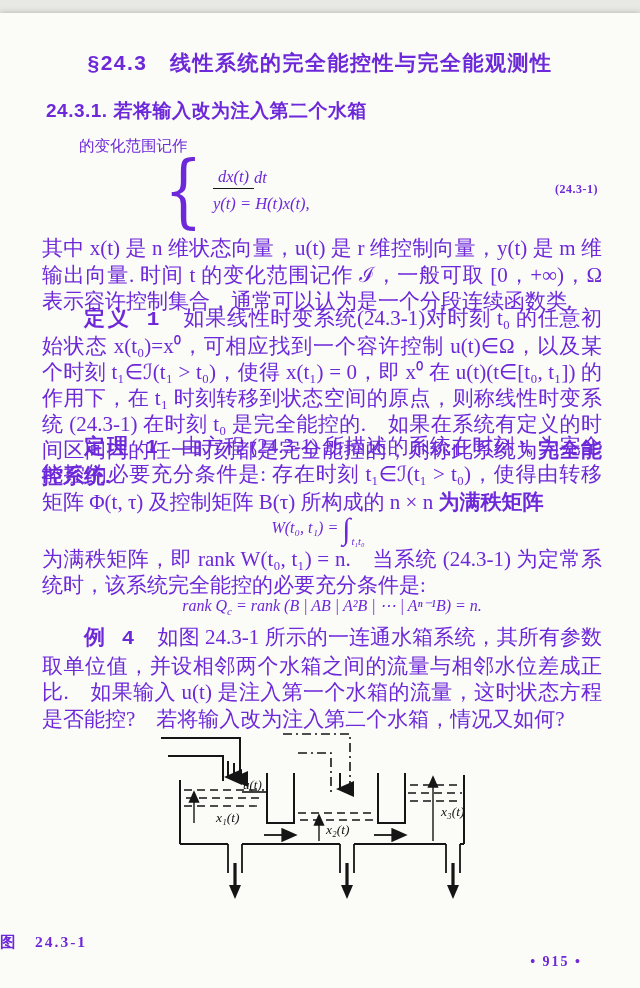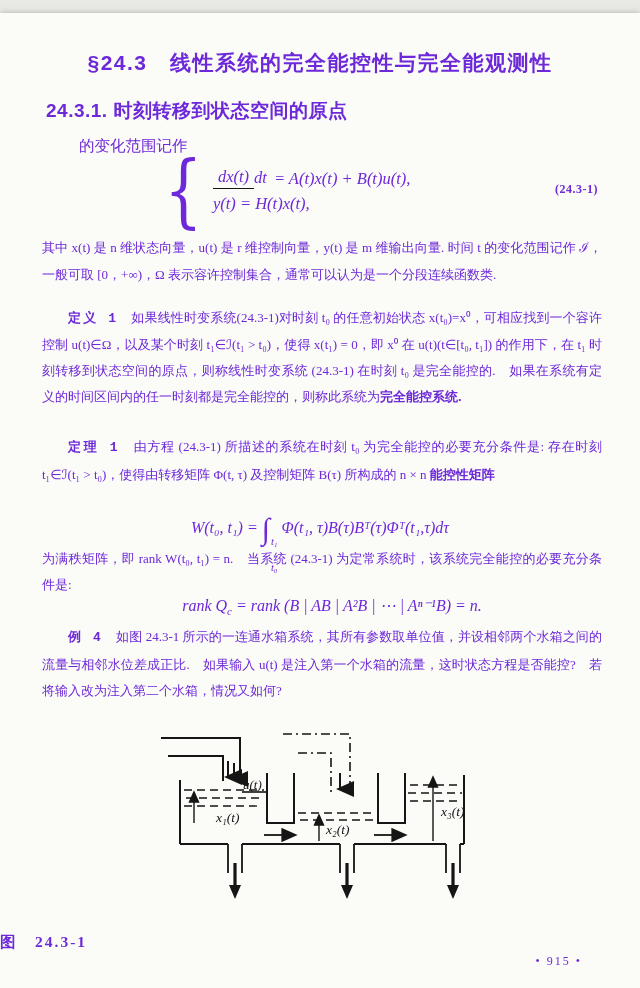--- a/index.html
+++ b/index.html
@@ -17,76 +17,75 @@
   .eq-system{top:141px;left:158px;display:flex;align-items:center;font-size:16.5px;font-style:italic;}
   .brace{font-family:"DejaVu Serif",serif;font-size:80px;font-weight:400;line-height:74px;font-style:normal;transform:scaleX(.75);}
   .eq-lines{margin-left:4px;}
   .eq-line1{display:flex;align-items:center;gap:7px;}
   .frac{display:inline-flex;flex-direction:row;text-align:center;line-height:1.15;}
   .frac .num{border-bottom:1.4px solid #151515;padding:0 5px 1px;}
   .frac .den{padding-top:1px;}
   .eq-line2{margin-top:5px;}
   .eq-no{top:169px;right:42px;font-size:12px;font-weight:bold;letter-spacing:.5px;}
 
-  .para{left:42px;width:560px;font-size:13px;text-align:justify;}
+  .para{left:42px;width:560px;font-size:21px;text-align:justify;}
   .p1{top:222px;line-height:26.5px;}
   .def1{top:292px;line-height:26px;text-indent:2em;}
   .thm1{top:420px;line-height:27px;text-indent:2em;}
   .afterw{top:533px;line-height:26px;}
   .ex1{top:611px;line-height:26.5px;text-indent:2em;}
   .lbl{letter-spacing:2px;font-family:Liberation Mono, monospace;}
 
   .eq-w{top:499px;left:0;width:100%;text-align:center;font-size:16px;font-style:italic;}
   .int{font-size:30px;font-style:normal;vertical-align:-6px;}
-  .lims{display:inline-flex;flex-direction:column;justify-content:space-between;height:36px;font-size:10.5px;line-height:1;vertical-align:-12px;margin:0 4px 0 1px;}
+  .lims{display:inline-flex;flex-direction:row;justify-content:space-between;height:36px;font-size:10.5px;line-height:1;vertical-align:-12px;margin:0 4px 0 1px;}
   .eq-rank{top:583px;left:12px;width:100%;text-align:center;font-size:16px;font-style:italic;}
   .eq-rank sub{font-size:11px;font-style:italic;}
 
   .figure{top:710px;left:148px;width:344px;height:200px;}
   .caption{top:919px;left:0;width:100%;text-align:left;font-size:15.5px;font-weight:bold;letter-spacing:2px;}
-  .pageno{top:941px;right:58px;font-size:12px;font-weight:normal;letter-spacing:2px;}
+  .pageno{top:941px;right:58px;font-size:14px;font-weight:bold;letter-spacing:2px;}
   svg text{font-family:"Liberation Serif",serif;font-style:italic;fill:#151515;}
 </style>
 </head>
 <body>
 
 <div class="page">
 
   <div class="blk title hei">§24.3　线性系统的完全能控性与完全能观测性</div>
 
-  <div class="blk heading hei">24.3.1. 时刻转移到状态空间的原点</div>
+  <div class="blk heading hei">24.3.1. 若将输入改为注入第二个水箱</div>
 
   <div class="blk intro"><span>的变化范围记作</span></div>
 
   <div class="blk eq-system">
     <span class="brace">{</span>
     <div class="eq-lines">
       <div class="eq-line1">
         <span class="frac">
           <span class="num">dx(t)</span>
           <span class="den">dt</span>
         </span>
-        <span>= A(t)x(t) + B(t)u(t),</span>
       </div>
       <div class="eq-line2">y(t) = H(t)x(t),</div>
     </div>
   </div>
   <div class="blk eq-no">(24.3-1)</div>
 
   <div class="blk para p1">其中 x(t) 是 n 维状态向量，u(t) 是 r 维控制向量，y(t) 是 m 维输出向量. 时间 t 的变化范围记作 ℐ，一般可取 [0，+∞)，Ω 表示容许控制集合，通常可以认为是一个分段连续函数类.</div>
 
   <div class="blk para def1"><b class="hei lbl">定义 1</b><span>　如果线性时变系统(24.3-1)对时刻 t₀ 的任意初始状态 x(t₀)=x⁰，可相应找到一个容许控制 u(t)∈Ω，以及某个时刻 t₁∈ℐ(t₁ &gt; t₀)，使得 x(t₁) = 0，即 x⁰ 在 u(t)(t∈[t₀, t₁]) 的作用下，在 t₁ 时刻转移到状态空间的原点，则称线性时变系统 (24.3-1) 在时刻 t₀ 是完全能控的.　如果在系统有定义的时间区间内的任一时刻都是完全能控的，则称此系统为</span><b class="hei">完全能控系统.</b></div>
 
-  <div class="blk para thm1"><b class="hei lbl">定理 1</b><span>　由方程 (24.3-1) 所描述的系统在时刻 t₀ 为完全能控的必要充分条件是: 存在时刻 t₁∈ℐ(t₁ &gt; t₀)，使得由转移矩阵 Φ(t, τ) 及控制矩阵 B(τ) 所构成的 n × n </span><b class="hei">能控性矩阵</b></div>
+  <div class="blk para thm1"><b class="hei lbl">定理 1</b><span>　由方程 (24.3-1) 所描述的系统在时刻 t₀ 为完全能控的必要充分条件是: 存在时刻 t₁∈ℐ(t₁ &gt; t₀)，使得由转移矩阵 Φ(t, τ) 及控制矩阵 B(τ) 所构成的 n × n </span><b class="hei">为满秩矩阵</b></div>
 
   <div class="blk eq-w">
     <span>W(t₀, t₁) = </span><span class="int">∫</span><span class="lims">
         <span>t₁</span>
         <span>t₀</span>
-      </span><span>Φ(t₁, τ)B(τ)Bᵀ(τ)Φᵀ(t₁,τ)dτ</span>
+      </span>
   </div>
 
   <div class="blk para afterw">为满秩矩阵，即 rank W(t₀, t₁) = n.　当系统 (24.3-1) 为定常系统时，该系统完全能控的必要充分条件是:</div>
 
   <div class="blk eq-rank">
     <span>rank Q</span><sub>c</sub><span> = rank (B | AB | A²B | ⋯ | Aⁿ⁻¹B) = n.</span>
   </div>
 
   <div class="blk para ex1"><b class="hei lbl">例 4</b><span>　如图 24.3-1 所示的一连通水箱系统，其所有参数取单位值，并设相邻两个水箱之间的流量与相邻水位差成正比.　如果输入 u(t) 是注入第一个水箱的流量，这时状态方程是否能控?　若将输入改为注入第二个水箱，情况又如何?</span></div>
 

